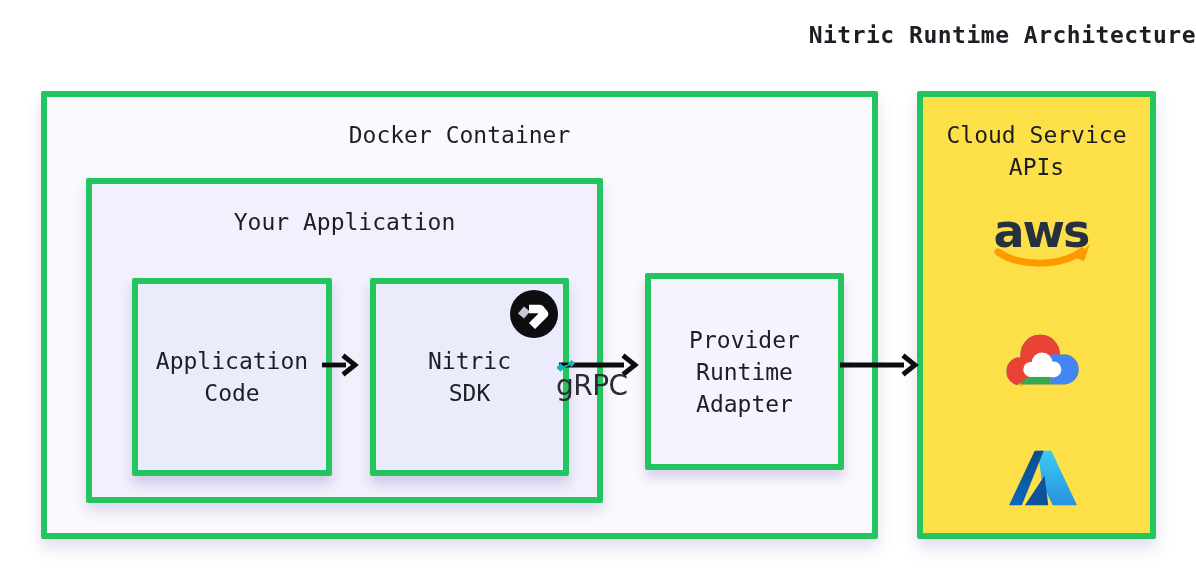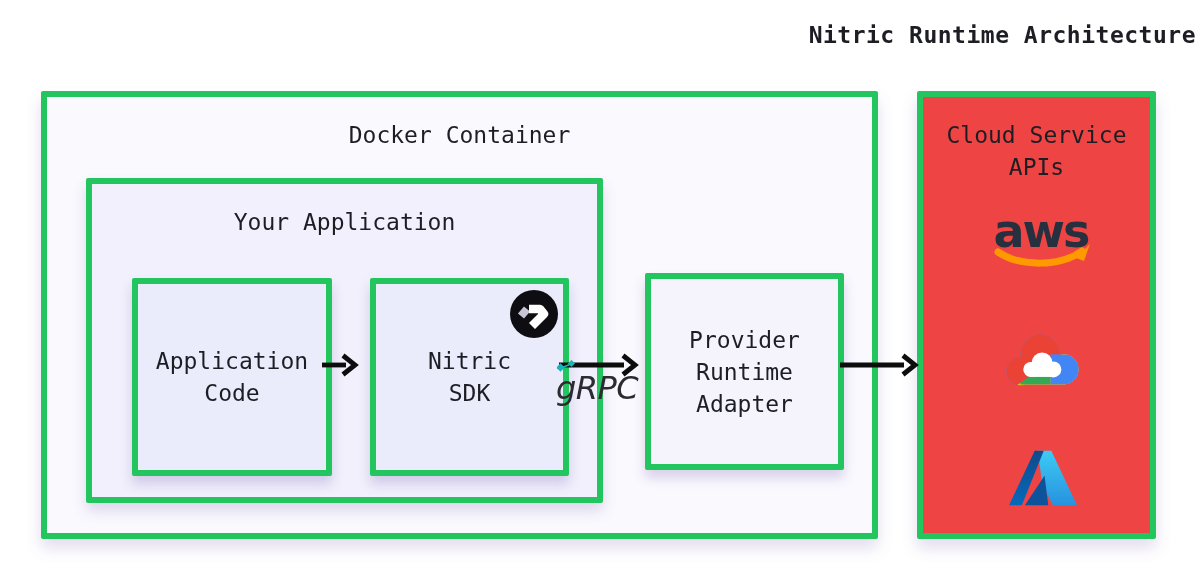--- a/index.html
+++ b/index.html
@@ -24,29 +24,29 @@
     background:#ebecfb;box-shadow:0 8px 12px rgba(110,85,170,0.24);
     display:flex;align-items:center;justify-content:center;
   }
   .node-label,.box-title{font-size:23px;font-weight:500;color:#1d1d24;}
   .node-label{white-space:pre-line;text-align:center;line-height:32px;}
   .box-title{position:absolute;left:0;top:22px;width:100%;text-align:center;white-space:pre-line;line-height:32px;}
   .code-node{left:40px;top:94px;width:200px;height:198px;}
   .sdk-node{left:278px;top:94px;width:199px;height:198px;}
   .provider-node{left:598px;top:176px;width:199px;height:197px;background:#f5f4fd;}
   .cloud-box{
-    left:917px;top:91px;width:239px;height:448px;background:#ef4444;
+    left:917px;top:91px;width:239px;height:448px;background:#fde047;
     box-shadow:0 9px 16px rgba(110,85,170,0.20);
   }
   .nitric-badge{position:absolute;right:4px;top:5px;width:50px;height:50px;}
   .arrow-layer{position:absolute;left:0;top:0;width:1196px;height:580px;pointer-events:none;z-index:40;}
   .grpc-label{
     position:absolute;left:556px;top:360px;z-index:45;
     font-family:"DejaVu Sans","Liberation Sans",sans-serif;
-    font-size:32px;font-weight:500;color:#2b2b31;letter-spacing:-0.5px;font-style:italic;
+    font-size:28px;font-weight:500;color:#2b2b31;letter-spacing:-0.5px;
   }
   .grpc-label .dots{position:absolute;left:1px;top:0px;}
   .grpc-label .txt{display:block;padding-top:9px;}
   .cloud-logo{position:absolute;}
   .aws-logo{left:65px;top:110px;}
   .gcp-logo{left:73px;top:225px;}
   .azure-logo{left:86px;top:350px;}
 </style>
 </head>
 <body>

